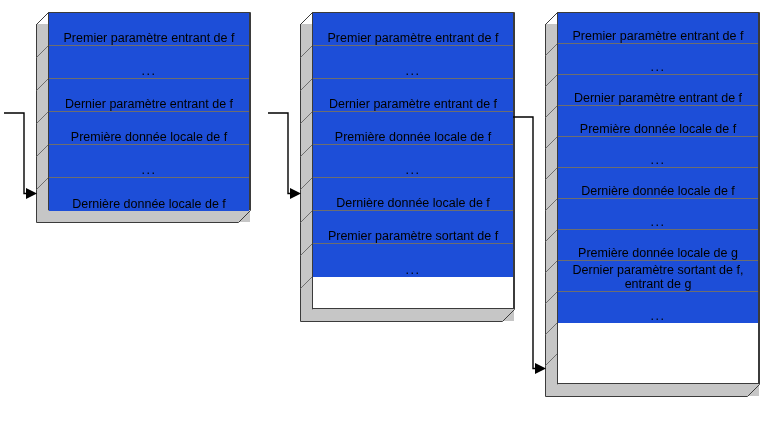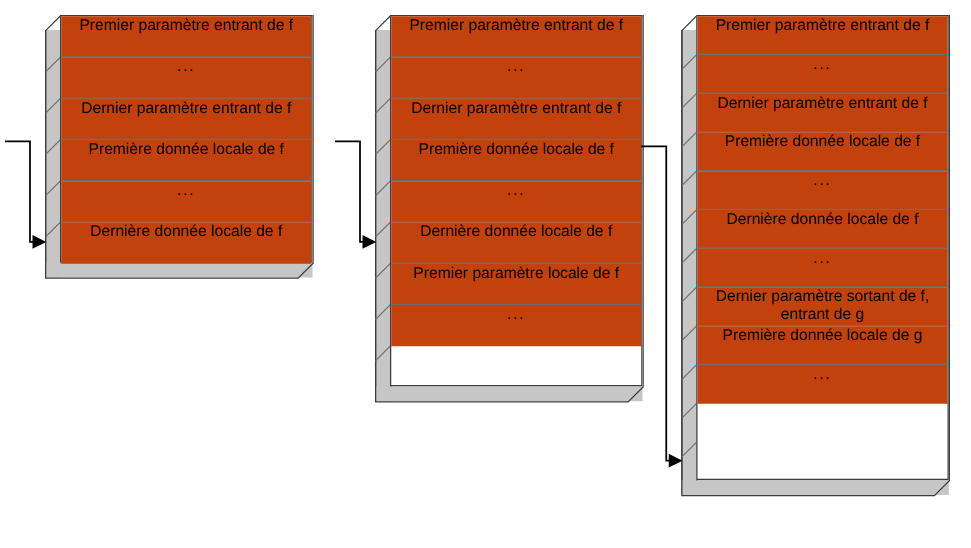--- a/index.html
+++ b/index.html
@@ -54,28 +54,28 @@
     top: 0;
     border: 1px solid #3b3b3b;
     background: #ffffff;
     box-sizing: border-box;
   }
 
   .row {
     border-bottom: 1px solid #6e6e6e;
     box-sizing: border-box;
     display: flex;
-    align-items: flex-start;
+    align-items: flex-end;
     justify-content: center;
     text-align: center;
     color: #000000;
     font-size: 12.5px;
     line-height: 14px;
     padding: 0 4px;
-    background: #c2410c;
+    background: #1d4ed8;
   }
   .row:last-child {
     border-bottom: none;
   }
   .row.ellipsis {
     letter-spacing: 1.5px;
   }
   .row .rowtext {
     display: block;
     width: 100%;
@@ -168,21 +168,21 @@
         <div class="row" style="height: 33px; border-bottom-color: rgb(110, 110, 110);">
           <span class="rowtext">Première donnée locale de f</span>
         </div>
         <div class="row ellipsis" style="height: 33px; border-bottom-color: rgb(110, 110, 110);">
           <span class="rowtext">...</span>
         </div>
         <div class="row" style="height: 33px; border-bottom-color: rgb(110, 110, 110);">
           <span class="rowtext">Dernière donnée locale de f</span>
         </div>
         <div class="row" style="height: 33px; border-bottom-color: rgb(110, 110, 110);">
-          <span class="rowtext">Premier paramètre locale de f</span>
+          <span class="rowtext">Premier paramètre sortant de f</span>
         </div>
         <div class="row ellipsis" style="height: 33px; border-bottom-color: rgb(110, 110, 110);">
           <span class="rowtext">...</span>
         </div>
       </div>
     </div>
     <div class="stack" style="left: 545px; top: 12px; width: 214px; height: 385px;">
       <div class="side" style="height: 372px; background: rgb(198, 198, 198);"></div>
       <div class="base" style="top: 372px; background: rgb(198, 198, 198);"></div>
       <svg class="bevel" width="215" height="386">
@@ -216,24 +216,24 @@
         <div class="row ellipsis" style="height: 31px; border-bottom-color: rgb(110, 110, 110);">
           <span class="rowtext">...</span>
         </div>
         <div class="row" style="height: 31px; border-bottom-color: rgb(110, 110, 110);">
           <span class="rowtext">Dernière donnée locale de f</span>
         </div>
         <div class="row ellipsis" style="height: 31px; border-bottom-color: rgb(110, 110, 110);">
           <span class="rowtext">...</span>
         </div>
         <div class="row" style="height: 31px; border-bottom-color: rgb(110, 110, 110);">
+          <span class="rowtext">Première donnée locale de g</span>
+        </div>
+        <div class="row" style="height: 31px; border-bottom-color: rgb(110, 110, 110);">
           <span class="rowtext">Dernier paramètre sortant de f, entrant de g</span>
-        </div>
-        <div class="row" style="height: 31px; border-bottom-color: rgb(110, 110, 110);">
-          <span class="rowtext">Première donnée locale de g</span>
         </div>
         <div class="row ellipsis" style="height: 31px; border-bottom-color: rgb(110, 110, 110);">
           <span class="rowtext">...</span>
         </div>
       </div>
     </div>
     <svg class="arrow-svg" width="777" height="438">
       <g>
         <path d="M 4 113 L 24 113 L 24 193.5 L 28 193.5" fill="none" stroke="#000000" stroke-width="1.4"></path>
         <path d="M 37 193.5 L 26 188 L 26 199 Z" fill="#000000"></path>

